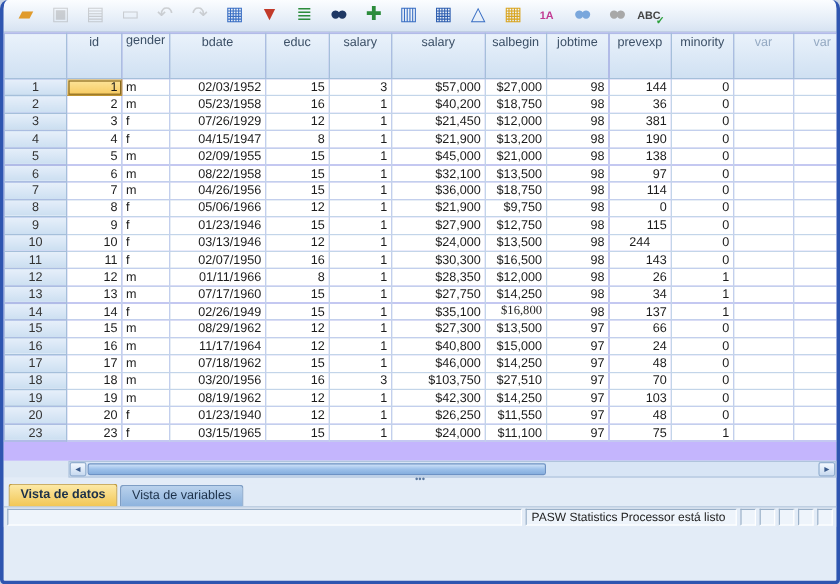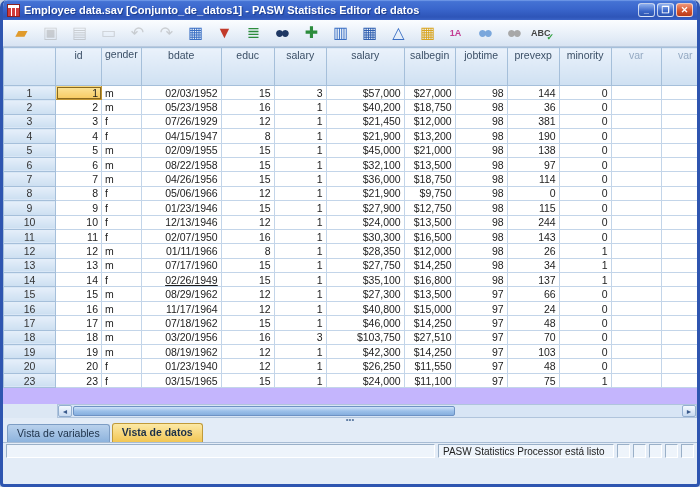--- a/index.html
+++ b/index.html
@@ -152,29 +152,20 @@
   .sb-cell{ border:1px solid; border-color:#9ab0c8 #fff #fff #9ab0c8; background:#eef4fb; }
   .sb-main{ flex:1 1 auto; }
   .sb-msg{ flex:0 0 176px; display:flex; align-items:center; padding:0 4px; white-space:nowrap; }
   .sb-tiny{ flex:0 0 13px; }
 </style>
 </head>
 <body>
 
 <div class="window">
 
-  <div class="titlebar">
-    <span class="app-icon"></span>
-    <span class="title-text">Employee data.sav [Conjunto_de_datos1] - PASW Statistics Editor de datos</span>
-    <span class="winbtns">
-      <span class="winbtn">_</span>
-      <span class="winbtn">❐</span>
-      <span class="winbtn close">✕</span>
-    </span>
-  </div>
 
 
   <div class="toolbar">
       <div class="tbtn">
         <span class="ticon" style="color: rgb(224, 155, 45);">▰</span>
       </div>
       <div class="tbtn disabled">
         <span class="ticon" style="color: rgb(140, 152, 166);">▣</span>
       </div>
       <div class="tbtn disabled">
@@ -399,27 +390,27 @@
             <td class="cell" style="text-align: right;">98</td>
             <td class="cell" style="text-align: right;">115</td>
             <td class="cell" style="text-align: right;">0</td>
             <td class="cell" style="text-align: left;"></td>
             <td class="cell" style="text-align: left;"></td>
           </tr>
           <tr>
             <th class="rowhdr">10</th>
             <td class="cell" style="text-align: right;">10</td>
             <td class="cell" style="text-align: left;">f</td>
-            <td class="cell" style="text-align: right;">12/13/1946</td>
+            <td class="cell" style="text-align: right;">03/13/1946</td>
             <td class="cell" style="text-align: right;">12</td>
             <td class="cell" style="text-align: right;">1</td>
             <td class="cell" style="text-align: right;">$24,000</td>
             <td class="cell" style="text-align: right;">$13,500</td>
             <td class="cell" style="text-align: right;">98</td>
-            <td class="cell" style="text-align: right;">244</td>
+            <td class="cell" style="text-align: center;">244</td>
             <td class="cell" style="text-align: right;">0</td>
             <td class="cell" style="text-align: left;"></td>
             <td class="cell" style="text-align: left;"></td>
           </tr>
           <tr>
             <th class="rowhdr">11</th>
             <td class="cell" style="text-align: right;">11</td>
             <td class="cell" style="text-align: left;">f</td>
             <td class="cell" style="text-align: right;">02/07/1950</td>
             <td class="cell" style="text-align: right;">16</td>
@@ -459,25 +450,25 @@
             <td class="cell" style="text-align: right;">98</td>
             <td class="cell" style="text-align: right;">34</td>
             <td class="cell" style="text-align: right;">1</td>
             <td class="cell" style="text-align: left;"></td>
             <td class="cell" style="text-align: left;"></td>
           </tr>
           <tr>
             <th class="rowhdr">14</th>
             <td class="cell" style="text-align: right;">14</td>
             <td class="cell" style="text-align: left;">f</td>
-            <td class="cell" style="text-align: right; text-decoration: underline;">02/26/1949</td>
+            <td class="cell" style="text-align: right;">02/26/1949</td>
             <td class="cell" style="text-align: right;">15</td>
             <td class="cell" style="text-align: right;">1</td>
             <td class="cell" style="text-align: right;">$35,100</td>
-            <td class="cell" style="text-align: right;">$16,800</td>
+            <td class="cell" style="text-align: right; font-family: Liberation Serif, serif;">$16,800</td>
             <td class="cell" style="text-align: right;">98</td>
             <td class="cell" style="text-align: right;">137</td>
             <td class="cell" style="text-align: right;">1</td>
             <td class="cell" style="text-align: left;"></td>
             <td class="cell" style="text-align: left;"></td>
           </tr>
           <tr>
             <th class="rowhdr">15</th>
             <td class="cell" style="text-align: right;">15</td>
             <td class="cell" style="text-align: left;">m</td>
@@ -599,22 +590,22 @@
       <div class="sb-arrow">◄</div>
       <div class="hthumb"></div>
       <div class="htrack"></div>
       <div class="sb-arrow">►</div>
     </div>
   </div>
 
   <div class="splitter">•••</div>
 
   <div class="tabbar">
+      <div class="tab active">Vista de datos</div>
       <div class="tab">Vista de variables</div>
-      <div class="tab active">Vista de datos</div>
     </div>
 
   <div class="statusbar">
     <div class="sb-cell sb-main"></div>
     <div class="sb-cell sb-msg">PASW Statistics Processor está listo</div>
     <div class="sb-cell sb-tiny"></div>
     <div class="sb-cell sb-tiny"></div>
     <div class="sb-cell sb-tiny"></div>
     <div class="sb-cell sb-tiny"></div>
     <div class="sb-cell sb-tiny"></div>

